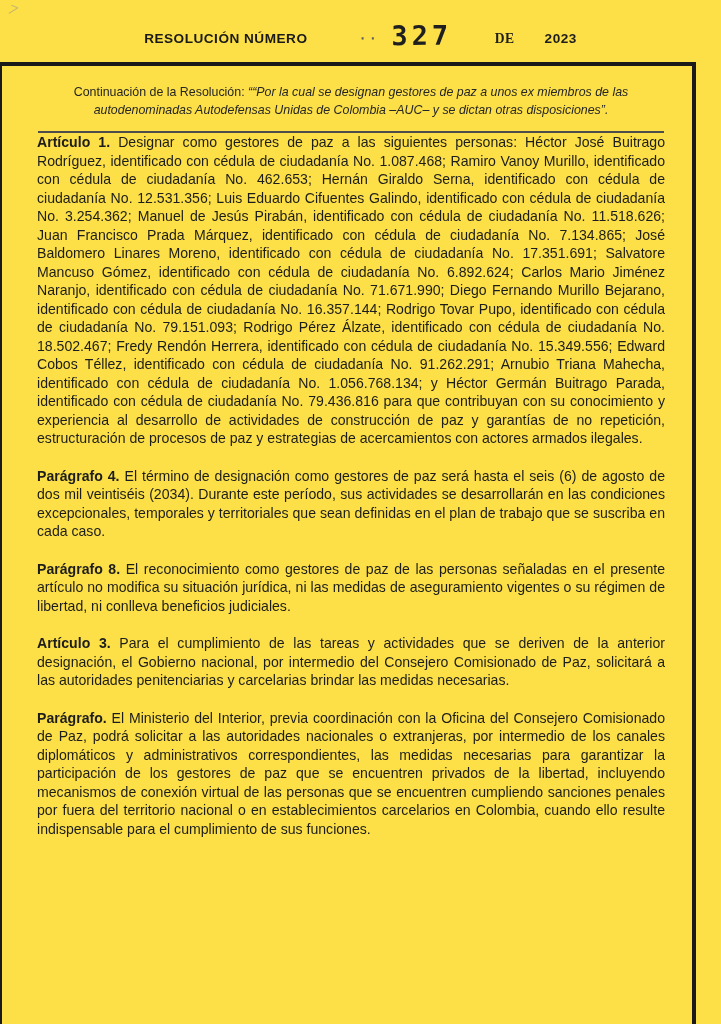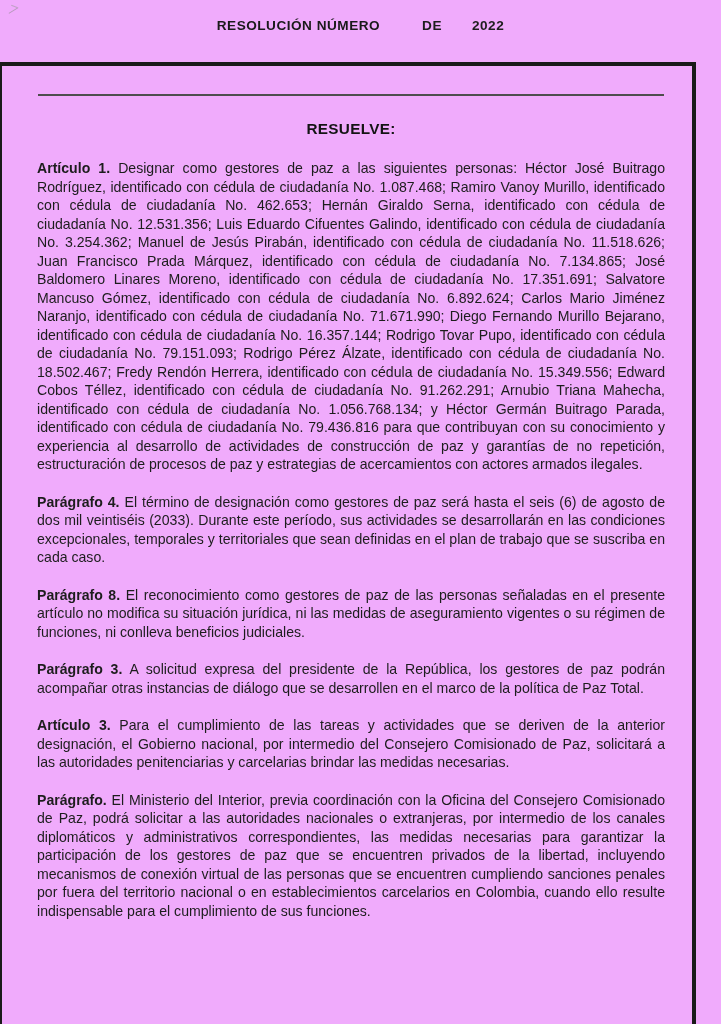--- a/index.html
+++ b/index.html
@@ -1,41 +1,41 @@
 <!DOCTYPE html>
 <html><head>
 <meta charset="utf-8">
 <style>
   * { margin:0; padding:0; box-sizing:border-box; }
   html,body { background:#e9e9e9; }
   .page {
     position:relative;
     width:721px; height:1024px;
     margin:0 auto;
-    background:#f0abfc;
+    background:#fde047;
     font-family:"Liberation Sans", sans-serif;
     color:#1e1e1e;
     overflow:hidden;
   }
   
   .pencil-mark { position:absolute; top:4px; left:8px; width:16px; height:10px; opacity:.55; }
   .pencil-mark::before { content:""; position:absolute; top:6px; left:0; width:11px; border-top:1.6px solid #8b8b8b; transform:rotate(-32deg); }
   .pencil-mark::after  { content:""; position:absolute; top:2px; left:3px; width:7px;  border-top:1.4px solid #9a9a9a; transform:rotate(22deg); }
 
   .res-header {
     position:absolute; top:18px; left:0; width:100%;
     display:flex; justify-content:center; align-items:baseline;
     white-space:nowrap;
   }
   .res-title { font-weight:bold; font-size:13.6px; letter-spacing:.5px; color:#1a1a1a; }
   .stamp { margin-left:52px; font-family:"DejaVu Sans Mono", monospace; font-weight:bold;
            font-size:27px; letter-spacing:4px; color:#1f1f1f; transform:rotate(-.6deg);
            display:inline-block; position:relative; top:2px; }
   .stamp-prefix { font-size:12px; letter-spacing:3px; color:#5b5b5b; margin-right:12px; vertical-align:6px; }
-  .res-de   { margin-left:42px; font-weight:bold; font-size:13.6px; letter-spacing:.5px; }
+  .res-de   { margin-left:42px; font-weight:bold; font-size:13.6px; letter-spacing:.5px;font-family:Liberation Serif, serif; }
   .res-year { margin-left:30px; font-weight:bold; font-size:13.6px; letter-spacing:.5px; }
 
   .doc-box {
     position:absolute; top:62px; left:0; right:25px; bottom:-8px;
     border:4px solid #1a1a1a;
     border-left-width:2px;
     border-bottom:none;
     padding:16px 27px 0 35px;
   }
   .continuation {
@@ -56,37 +56,40 @@
 </style>
 </head>
 <body>
 
 <div class="page">
 
   <div class="pencil-mark"></div>
 
   <header class="res-header">
     <span class="res-title">RESOLUCIÓN NÚMERO</span>
+    <span class="stamp"><span class="stamp-prefix">..</span><span>327</span></span>
     <span class="res-de">DE</span>
-    <span class="res-year">2022</span>
+    <span class="res-year">2023</span>
   </header>
 
   <section class="doc-box">
 
+    <p class="continuation">
+      <span>Continuación de la Resolución:</span>
+      <span class="cont-quote">““Por la cual se designan gestores de paz a unos ex miembros de las autodenominadas Autodefensas Unidas de Colombia –AUC– y se dictan otras disposiciones”.</span>
+    </p>
 
     <hr class="rule">
 
-    <h2 class="resolve">RESUELVE:</h2>
 
     <p class="para"><span class="lead">Artículo 1.</span> <span>Designar como gestores de paz a las siguientes personas: Héctor José Buitrago Rodríguez, identificado con cédula de ciudadanía No. 1.087.468; Ramiro Vanoy Murillo, identificado con cédula de ciudadanía No. 462.653; Hernán Giraldo Serna, identificado con cédula de ciudadanía No. 12.531.356; Luis Eduardo Cifuentes Galindo, identificado con cédula de ciudadanía No. 3.254.362; Manuel de Jesús Pirabán, identificado con cédula de ciudadanía No. 11.518.626; Juan Francisco Prada Márquez, identificado con cédula de ciudadanía No. 7.134.865; José Baldomero Linares Moreno, identificado con cédula de ciudadanía No. 17.351.691; Salvatore Mancuso Gómez, identificado con cédula de ciudadanía No. 6.892.624; Carlos Mario Jiménez Naranjo, identificado con cédula de ciudadanía No. 71.671.990; Diego Fernando Murillo Bejarano, identificado con cédula de ciudadanía No. 16.357.144; Rodrigo Tovar Pupo, identificado con cédula de ciudadanía No. 79.151.093; Rodrigo Pérez Álzate, identificado con cédula de ciudadanía No. 18.502.467; Fredy Rendón Herrera, identificado con cédula de ciudadanía No. 15.349.556; Edward Cobos Téllez, identificado con cédula de ciudadanía No. 91.262.291; Arnubio Triana Mahecha, identificado con cédula de ciudadanía No. 1.056.768.134; y Héctor Germán Buitrago Parada, identificado con cédula de ciudadanía No. 79.436.816 para que contribuyan con su conocimiento y experiencia al desarrollo de actividades de construcción de paz y garantías de no repetición, estructuración de procesos de paz y estrategias de acercamientos con actores armados ilegales.</span></p>
 
-    <p class="para"><span class="lead">Parágrafo 4.</span> <span>El término de designación como gestores de paz será hasta el seis (6) de agosto de dos mil veintiséis (2033). Durante este período, sus actividades se desarrollarán en las condiciones excepcionales, temporales y territoriales que sean definidas en el plan de trabajo que se suscriba en cada caso.</span></p>
+    <p class="para"><span class="lead">Parágrafo 4.</span> <span>El término de designación como gestores de paz será hasta el seis (6) de agosto de dos mil veintiséis (2034). Durante este período, sus actividades se desarrollarán en las condiciones excepcionales, temporales y territoriales que sean definidas en el plan de trabajo que se suscriba en cada caso.</span></p>
 
-    <p class="para"><span class="lead">Parágrafo 8.</span> <span>El reconocimiento como gestores de paz de las personas señaladas en el presente artículo no modifica su situación jurídica, ni las medidas de aseguramiento vigentes o su régimen de funciones, ni conlleva beneficios judiciales.</span></p>
+    <p class="para"><span class="lead">Parágrafo 8.</span> <span>El reconocimiento como gestores de paz de las personas señaladas en el presente artículo no modifica su situación jurídica, ni las medidas de aseguramiento vigentes o su régimen de libertad, ni conlleva beneficios judiciales.</span></p>
 
-    <p class="para"><span class="lead">Parágrafo 3.</span> <span>A solicitud expresa del presidente de la República, los gestores de paz podrán acompañar otras instancias de diálogo que se desarrollen en el marco de la política de Paz Total.</span></p>
 
     <p class="para"><span class="lead">Artículo 3.</span> <span>Para el cumplimiento de las tareas y actividades que se deriven de la anterior designación, el Gobierno nacional, por intermedio del Consejero Comisionado de Paz, solicitará a las autoridades penitenciarias y carcelarias brindar las medidas necesarias.</span></p>
 
     <p class="para"><span class="lead">Parágrafo.</span> <span>El Ministerio del Interior, previa coordinación con la Oficina del Consejero Comisionado de Paz, podrá solicitar a las autoridades nacionales o extranjeras, por intermedio de los canales diplomáticos y administrativos correspondientes, las medidas necesarias para garantizar la participación de los gestores de paz que se encuentren privados de la libertad, incluyendo mecanismos de conexión virtual de las personas que se encuentren cumpliendo sanciones penales por fuera del territorio nacional o en establecimientos carcelarios en Colombia, cuando ello resulte indispensable para el cumplimiento de sus funciones.</span></p>
 
   </section>
 </div>
 
 </body></html>

